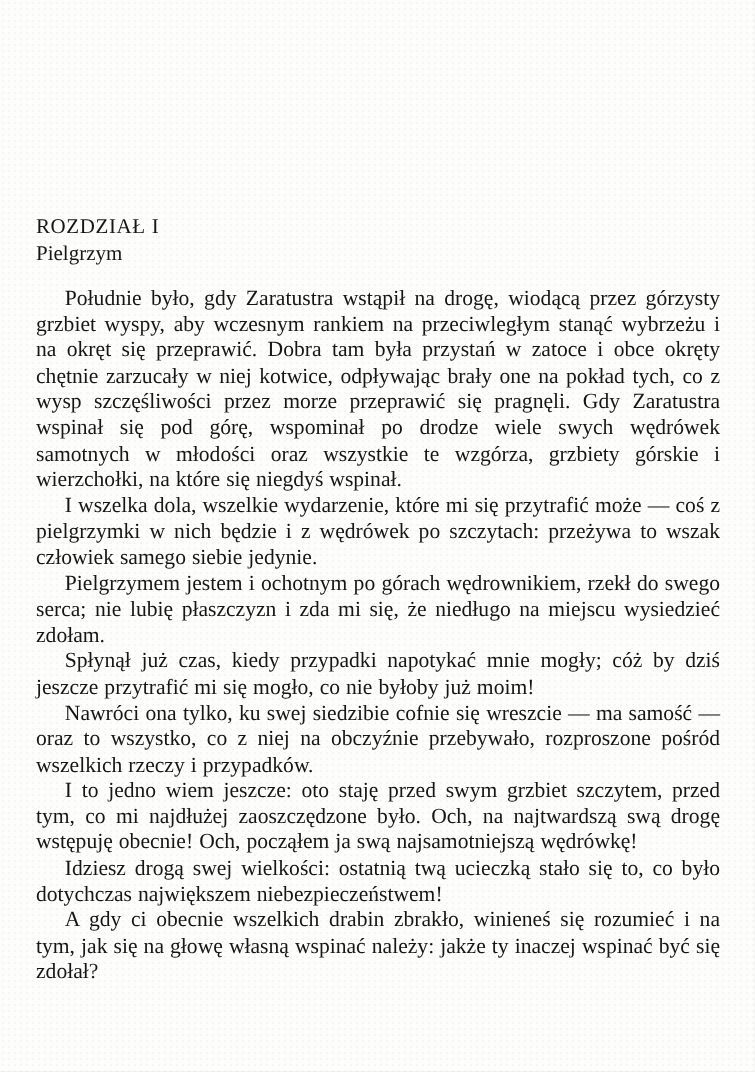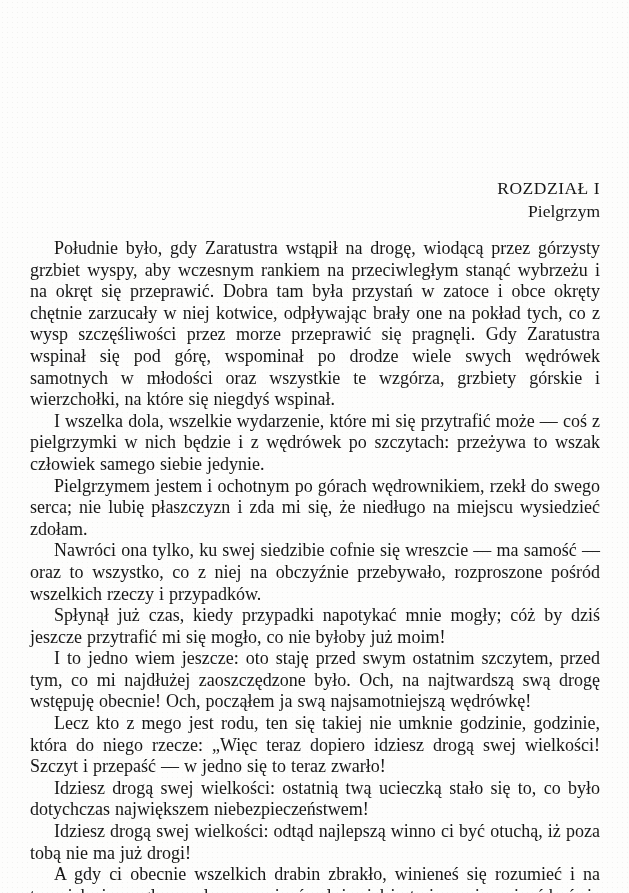--- a/index.html
+++ b/index.html
@@ -16,21 +16,21 @@
     
     background-image: radial-gradient(rgba(110,110,110,0.08) 0.5px, transparent 0.8px);
     background-size: 5px 5px;
     color: #161616;
     font-family: "Liberation Serif", "DejaVu Serif", serif;
     box-sizing: border-box;
     padding: 178px 29px 0 30px;
     overflow: hidden;
   }
   .heading {
-    text-align: right;
+    text-align: left;
     margin: 0;
     font-weight: normal;
   }
   h1.heading {
     font-size: 17.5px;
     line-height: 20px;
     letter-spacing: 0.5px;
     margin: 0;
   }
   h2.heading {
@@ -55,21 +55,19 @@
 </head>
 <body>
 
 <div class="page">
   <h1 class="heading">ROZDZIAŁ I</h1>
   <h2 class="heading">Pielgrzym</h2>
   <div class="body-text">
       <p>Południe było, gdy Zaratustra wstąpił na drogę, wiodącą przez górzysty grzbiet wyspy, aby wczesnym rankiem na przeciwległym stanąć wybrzeżu i na okręt się przeprawić. Dobra tam była przystań w zatoce i obce okręty chętnie zarzucały w niej kotwice, odpływając brały one na pokład tych, co z wysp szczęśliwości przez morze przeprawić się pragnęli. Gdy Zaratustra wspinał się pod górę, wspominał po drodze wiele swych wędrówek samotnych w młodości oraz wszystkie te wzgórza, grzbiety górskie i wierzchołki, na które się niegdyś wspinał.</p>
       <p>I wszelka dola, wszelkie wydarzenie, które mi się przytrafić może — coś z pielgrzymki w nich będzie i z wędrówek po szczytach: przeżywa to wszak człowiek samego siebie jedynie.</p>
       <p>Pielgrzymem jestem i ochotnym po górach wędrownikiem, rzekł do swego serca; nie lubię płaszczyzn i zda mi się, że niedługo na miejscu wysiedzieć zdołam.</p>
+      <p>Spłynął już czas, kiedy przypadki napotykać mnie mogły; cóż by dziś jeszcze przytrafić mi się mogło, co nie byłoby już moim!</p>
       <p>Nawróci ona tylko, ku swej siedzibie cofnie się wreszcie — ma samość — oraz to wszystko, co z niej na obczyźnie przebywało, rozproszone pośród wszelkich rzeczy i przypadków.</p>
-      <p>Spłynął już czas, kiedy przypadki napotykać mnie mogły; cóż by dziś jeszcze przytrafić mi się mogło, co nie byłoby już moim!</p>
-      <p>I to jedno wiem jeszcze: oto staję przed swym ostatnim szczytem, przed tym, co mi najdłużej zaoszczędzone było. Och, na najtwardszą swą drogę wstępuję obecnie! Och, począłem ja swą najsamotniejszą wędrówkę!</p>
-      <p>Lecz kto z mego jest rodu, ten się takiej nie umknie godzinie, godzinie, która do niego rzecze: „Więc teraz dopiero idziesz drogą swej wielkości! Szczyt i przepaść — w jedno się to teraz zwarło!</p>
+      <p>I to jedno wiem jeszcze: oto staję przed swym grzbiet szczytem, przed tym, co mi najdłużej zaoszczędzone było. Och, na najtwardszą swą drogę wstępuję obecnie! Och, począłem ja swą najsamotniejszą wędrówkę!</p>
       <p>Idziesz drogą swej wielkości: ostatnią twą ucieczką stało się to, co było dotychczas największem niebezpieczeństwem!</p>
-      <p>Idziesz drogą swej wielkości: odtąd najlepszą winno ci być otuchą, iż poza tobą nie ma już drogi!</p>
       <p>A gdy ci obecnie wszelkich drabin zbrakło, winieneś się rozumieć i na tym, jak się na głowę własną wspinać należy: jakże ty inaczej wspinać być się zdołał?</p>
     </div>
 </div>
 
 </body></html>

